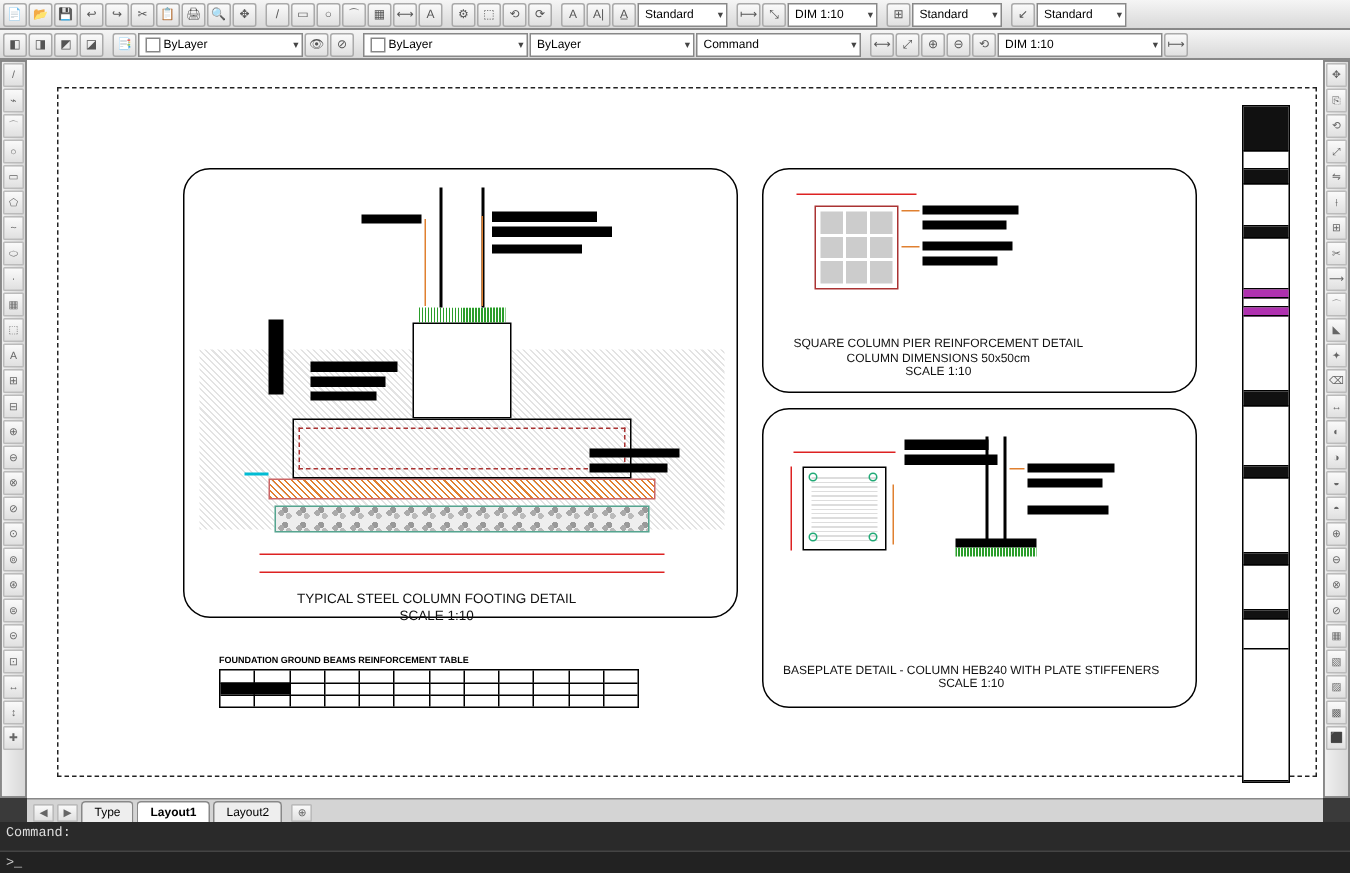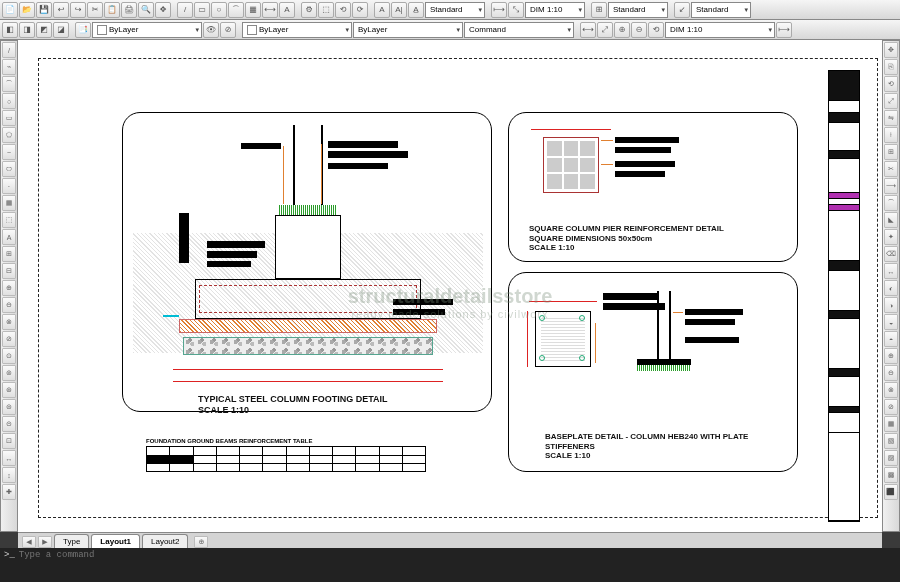--- a/index.html
+++ b/index.html
@@ -91,23 +91,24 @@
     border: 1px solid #000;
     border-radius: 18px;
     background: #fff;
   }
   .panel-a { left: 104px; top: 72px; width: 370px; height: 300px; }
   .panel-b { left: 490px; top: 72px; width: 290px; height: 150px; }
   .panel-c { left: 490px; top: 232px; width: 290px; height: 200px; }
   .caption {
     position: absolute;
     font-size: 9px;
-    font-weight: bold;
+    font-weight: normal;
     color: #111;
     line-height: 1.2;
+    text-align: center;
   }
   .table-block {
     position: absolute;
     left: 128px; top: 398px; width: 280px;
   }
   .tbl-title { font-size: 6px; font-weight: bold; margin-bottom: 2px; }
   .tbl-grid {
     border: 1px solid #000;
     display: flex; flex-direction: column;
   }
@@ -400,21 +401,21 @@
     </div>
     <div class="dwg red-line" style="left:22px; top:16px; width:80px; height:1px;"></div>
     <div class="dwg dark-blob" style="left:106px; top:24px; width:64px; height:6px;"></div>
     <div class="dwg dark-blob" style="left:106px; top:34px; width:56px; height:6px;"></div>
     <div class="dwg dark-blob" style="left:106px; top:48px; width:60px; height:6px;"></div>
     <div class="dwg dark-blob" style="left:106px; top:58px; width:50px; height:6px;"></div>
     <div class="dwg orange-line" style="left:92px; top:27px; width:12px; height:1px;"></div>
     <div class="dwg orange-line" style="left:92px; top:51px; width:12px; height:1px;"></div>
     <div class="caption" style="left:20px; bottom:8px; font-size:8px;">
       <div>SQUARE COLUMN PIER REINFORCEMENT DETAIL</div>
-      <div>SQUARE DIMENSIONS 50x50cm</div>
+      <div>COLUMN DIMENSIONS 50x50cm</div>
       <div>SCALE 1:10</div>
     </div>
   </div>
 
   <div class="detail-panel panel-c">
 
     <div class="dwg" style="left:26px; top:38px; width:56px; height:56px; border:1px solid #000;"></div>
     <div class="dwg" style="left:32px; top:44px; width:44px; height:44px; background:repeating-linear-gradient(0deg,#ddd,#ddd 1px,transparent 1px,transparent 3px);"></div>
     <div class="dwg red-line" style="left:20px; top:28px; width:68px; height:1px;"></div>
     <div class="dwg red-line" style="left:18px; top:38px; width:1px; height:56px;"></div>
@@ -428,21 +429,21 @@
     <div class="dwg" style="left:128px; top:86px; width:54px; height:6px; background:#000;"></div>
     <div class="dwg green-hatch" style="left:128px; top:92px; width:54px; height:6px;"></div>
 
     <div class="dwg dark-blob" style="left:94px; top:20px; width:56px; height:7px;"></div>
     <div class="dwg dark-blob" style="left:94px; top:30px; width:62px; height:7px;"></div>
     <div class="dwg dark-blob" style="left:176px; top:36px; width:58px; height:6px;"></div>
     <div class="dwg dark-blob" style="left:176px; top:46px; width:50px; height:6px;"></div>
     <div class="dwg dark-blob" style="left:176px; top:64px; width:54px; height:6px;"></div>
     <div class="dwg orange-line" style="left:86px; top:50px; width:1px; height:40px;"></div>
     <div class="dwg orange-line" style="left:164px; top:39px; width:10px; height:1px;"></div>
-    <div class="caption" style="left:36px; bottom:10px; font-size:8px;">
+    <div class="caption" style="left:13px; bottom:10px; font-size:8px;">
       <div>BASEPLATE DETAIL - COLUMN HEB240 WITH PLATE STIFFENERS</div>
       <div>SCALE 1:10</div>
     </div>
   </div>
 
   <div class="table-block">
     <div class="tbl-title">FOUNDATION GROUND BEAMS REINFORCEMENT TABLE</div>
     <div class="tbl-grid">
       <div class="tbl-row">
           <div class="tbl-cell"></div>
@@ -504,33 +505,29 @@
     <div class="tb-seg" style="height:40px;"></div>
     <div class="tb-seg dark" style="height:8px;"></div>
     <div class="tb-seg" style="height:50px;"></div>
     <div class="tb-seg dark" style="height:8px;"></div>
     <div class="tb-seg" style="height:30px;"></div>
     <div class="tb-seg dark" style="height:6px;"></div>
     <div class="tb-seg" style="height:20px;"></div>
     <div class="tb-seg" style="flex:1;"></div>
   </div>
 
-  <div class="watermark">
-    <span>structuraldetailsstore</span>
-    <span class="sub">ready made solutions by civilworx</span>
-  </div>
 </div>
 
 <div class="tab-strip">
   <span class="side-btn" style="width:14px;height:12px;">◀</span>
   <span class="side-btn" style="width:14px;height:12px;">▶</span>
   <span class="tab">Type</span>
   <span class="tab active">Layout1</span>
   <span class="tab">Layout2</span>
   <span class="side-btn" style="width:14px;height:12px;margin-left:4px;">⊕</span>
 </div>
 
 <div class="command-area">
+  <div class="cmd-hist">Command:</div>
   <div class="cmd-input-row">
     <span class="cmd-prompt">&gt;_</span>
-    <input class="cmd-input" placeholder="Type a command" style="">
   </div>
 </div>
 
 </body></html>

